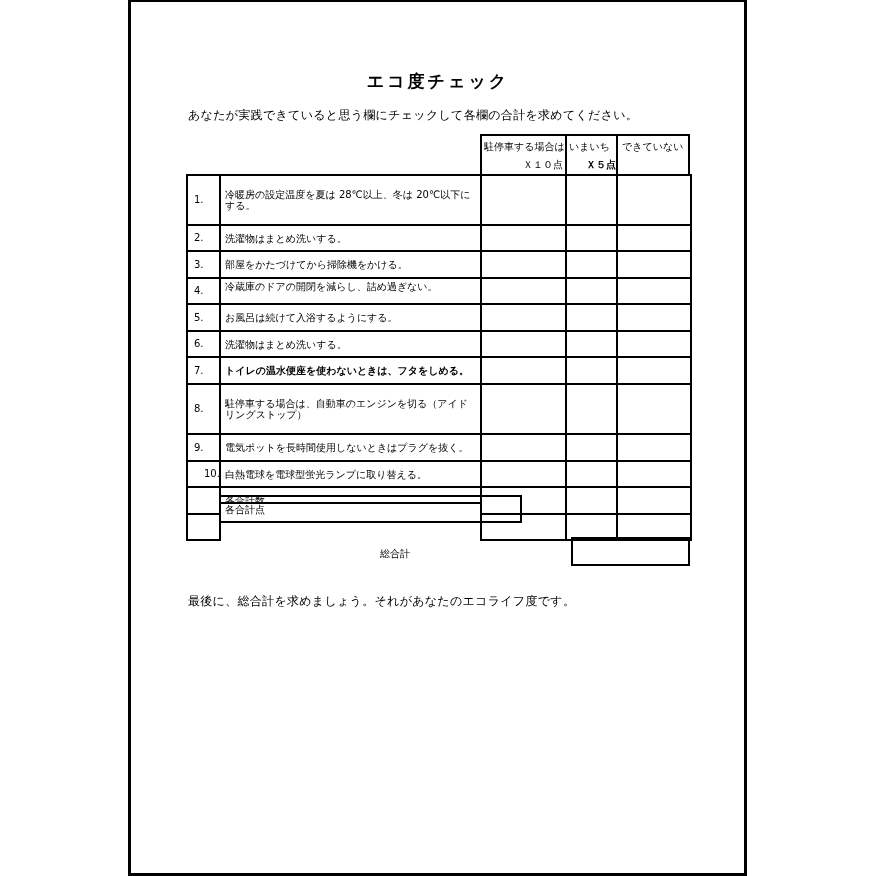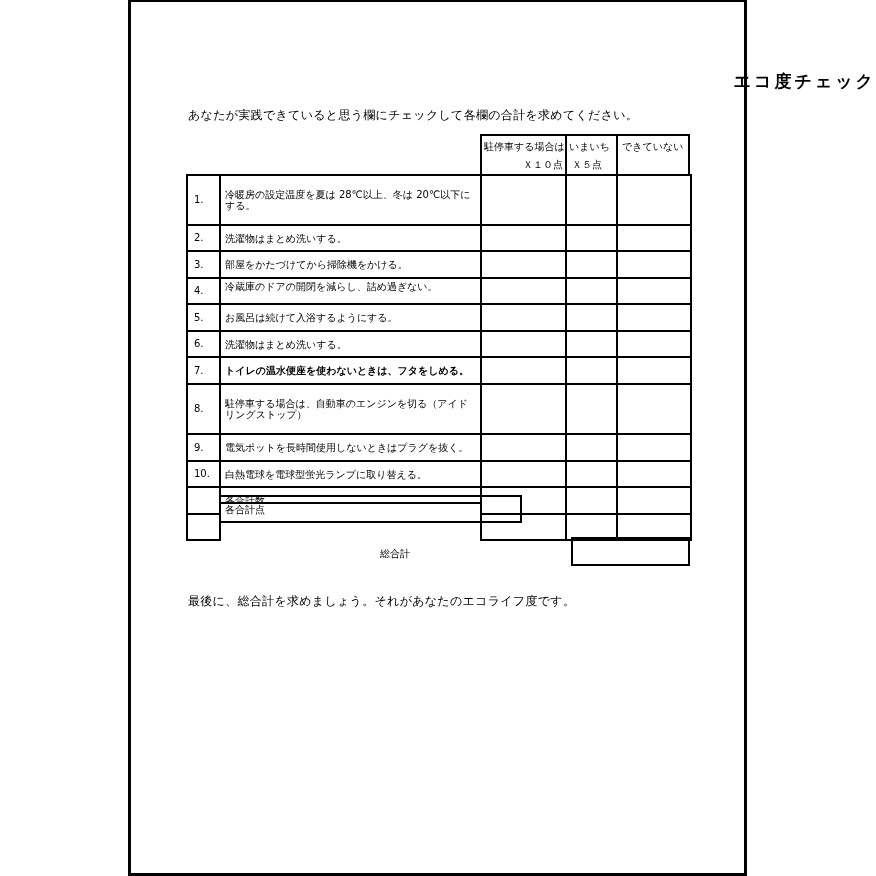--- a/index.html
+++ b/index.html
@@ -3,21 +3,21 @@
 <meta charset="utf-8">
 <style>
   * { box-sizing: border-box; margin: 0; padding: 0; }
   html, body { width: 876px; height: 876px; background: #ffffff; overflow: hidden; }
   body { position: relative; font-family: "DejaVu Sans", "Liberation Sans", sans-serif; color: #000; }
   .page {
     position: absolute; left: 128px; top: 0px; width: 619px; height: 876px;
     border: 3px solid #000; border-top-width: 2px; background: #fff;
   }
   .title {
-    position: absolute; left: 0; top: 70px; width: 876px; text-align: right;
+    position: absolute; left: 0; top: 70px; width: 876px; text-align: center;
     font-size: 17px; font-weight: bold; letter-spacing: 3px;
   }
   .intro {
     position: absolute; left: 188px; top: 107px; font-size: 12px; letter-spacing: 0.3px; white-space: nowrap;
   }
   .cell { position: absolute; border: 2px solid #000; font-size: 10px; overflow: hidden; }
   .hdr-text { position: absolute; font-size: 10px; white-space: nowrap; }
   .num { position: absolute; font-size: 10px; white-space: nowrap; }
   .desc { position: absolute; font-size: 10px; line-height: 11px; white-space: normal; }
   .grand-label { position: absolute; left: 380px; top: 547px; font-size: 10px; }
@@ -30,21 +30,21 @@
 
 <div class="title">エコ度チェック</div>
 <div class="intro">あなたが実践できていると思う欄にチェックして各欄の合計を求めてください。</div>
 
 <div class="cell" style="left:480px; top:134px; width:87px; height:42px;">
   <span class="hdr-text" style="left:2px; top:4px;">駐停車する場合は</span>
   <span class="hdr-text" style="right:2px; top:22px;">Ｘ１０点</span>
 </div>
 <div class="cell" style="left:565px; top:134px; width:53px; height:42px;">
   <span class="hdr-text" style="left:2px; top:4px;">いまいち</span>
-  <span class="hdr-text" style="right:14px; top:22px;">Ｘ５点</span>
+  <span class="hdr-text" style="right:0; top:22px;font-weight:bold;">Ｘ５点</span>
 </div>
 <div class="cell" style="left:616px; top:134px; width:74px; height:42px;">
   <span class="hdr-text" style="left:4px; top:4px;">できていない</span>
   <span class="hdr-text" style="right:2px; top:38px;">Ｘ０点</span>
 </div>
 
 <div id="rows">
     <div class="cell" style="left: 186px; top: 174px; width: 35px; height: 52px;">
       <span class="num" style="left: 6px; top: 18px;">1.</span>
     </div>
@@ -120,21 +120,21 @@
     <div class="cell" style="left: 186px; top: 433px; width: 35px; height: 29px;">
       <span class="num" style="left: 6px; top: 6.5px;">9.</span>
     </div>
     <div class="cell" style="left: 219px; top: 433px; width: 263px; height: 29px;">
       <span class="desc" style="left: 4px; right: 2px; top: 7px;">電気ポットを長時間使用しないときはプラグを抜く。</span>
     </div>
     <div class="cell" style="left: 480px; top: 433px; width: 87px; height: 29px;"></div>
     <div class="cell" style="left: 565px; top: 433px; width: 53px; height: 29px;"></div>
     <div class="cell" style="left: 616px; top: 433px; width: 76px; height: 29px;"></div>
     <div class="cell" style="left: 186px; top: 460px; width: 35px; height: 28px;">
-      <span class="num" style="left: 6px; top: 6px;">10.</span>
+      <span class="num" style="left: 16px; top: 6px;">10.</span>
     </div>
     <div class="cell" style="left: 219px; top: 460px; width: 263px; height: 28px;">
       <span class="desc" style="left: 4px; right: 2px; top: 6.5px;">白熱電球を電球型蛍光ランプに取り替える。</span>
     </div>
     <div class="cell" style="left: 480px; top: 460px; width: 87px; height: 28px;"></div>
     <div class="cell" style="left: 565px; top: 460px; width: 53px; height: 28px;"></div>
     <div class="cell" style="left: 616px; top: 460px; width: 76px; height: 28px;"></div>
     <div class="cell" style="left: 186px; top: 486px; width: 35px; height: 29px;"></div>
     <div class="cell" style="left: 219px; top: 486px; width: 263px; height: 18px;">
       <span class="desc" style="left: 4px; right: 2px; top: 7px;">各合計数</span>

